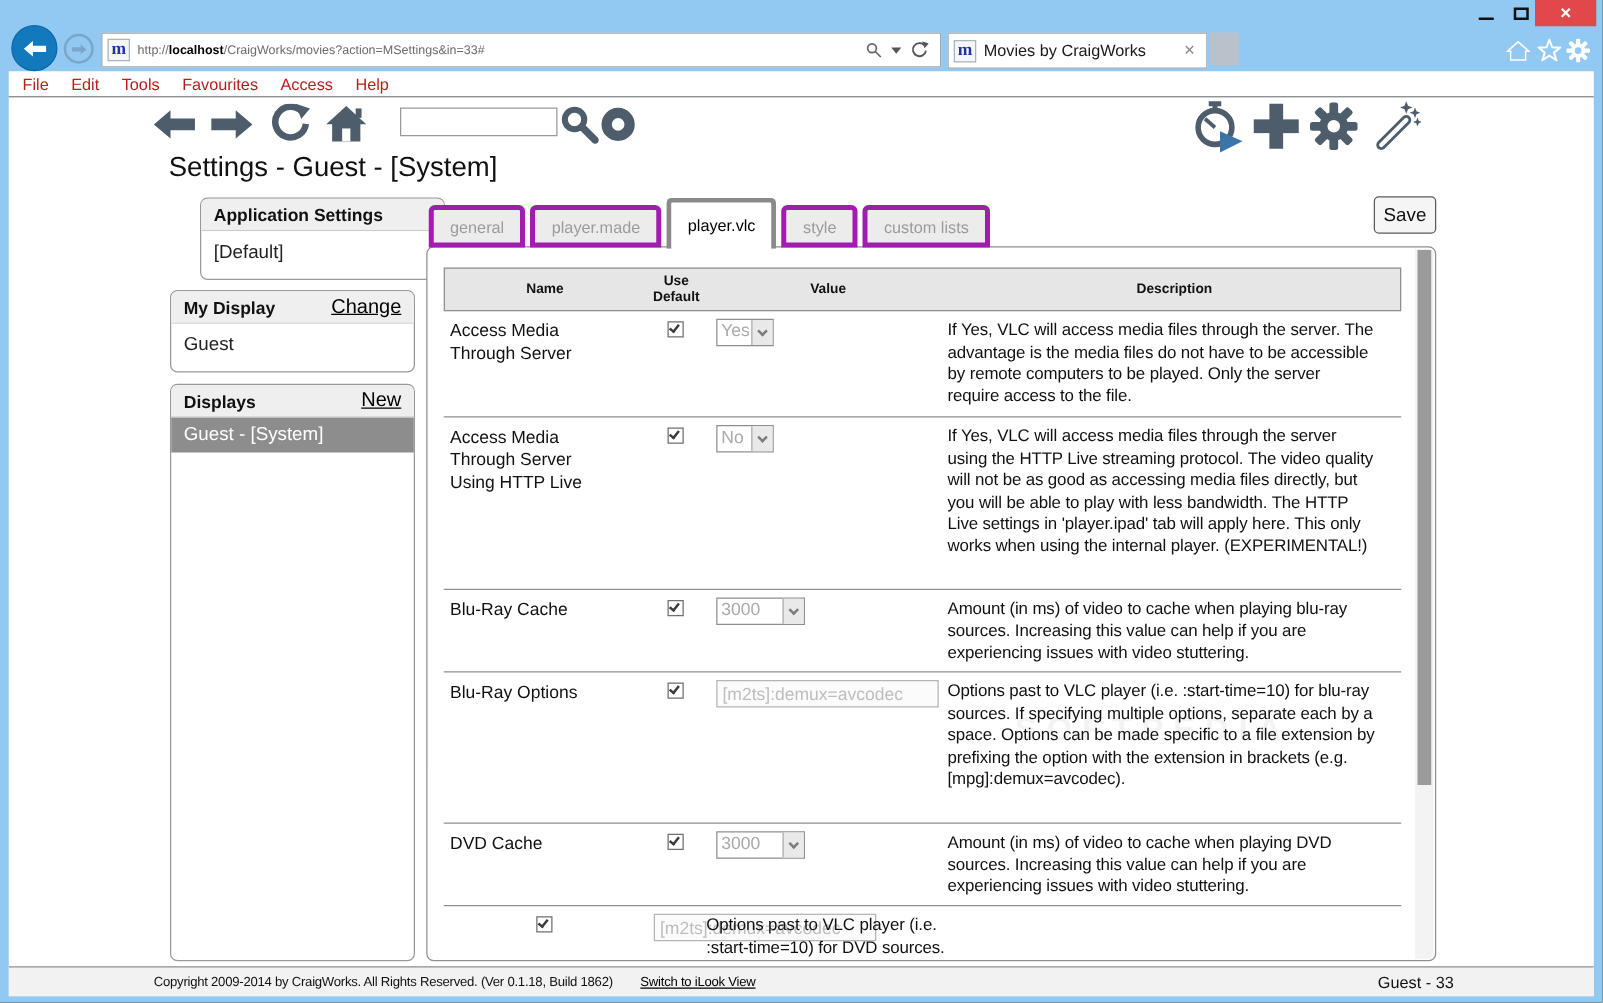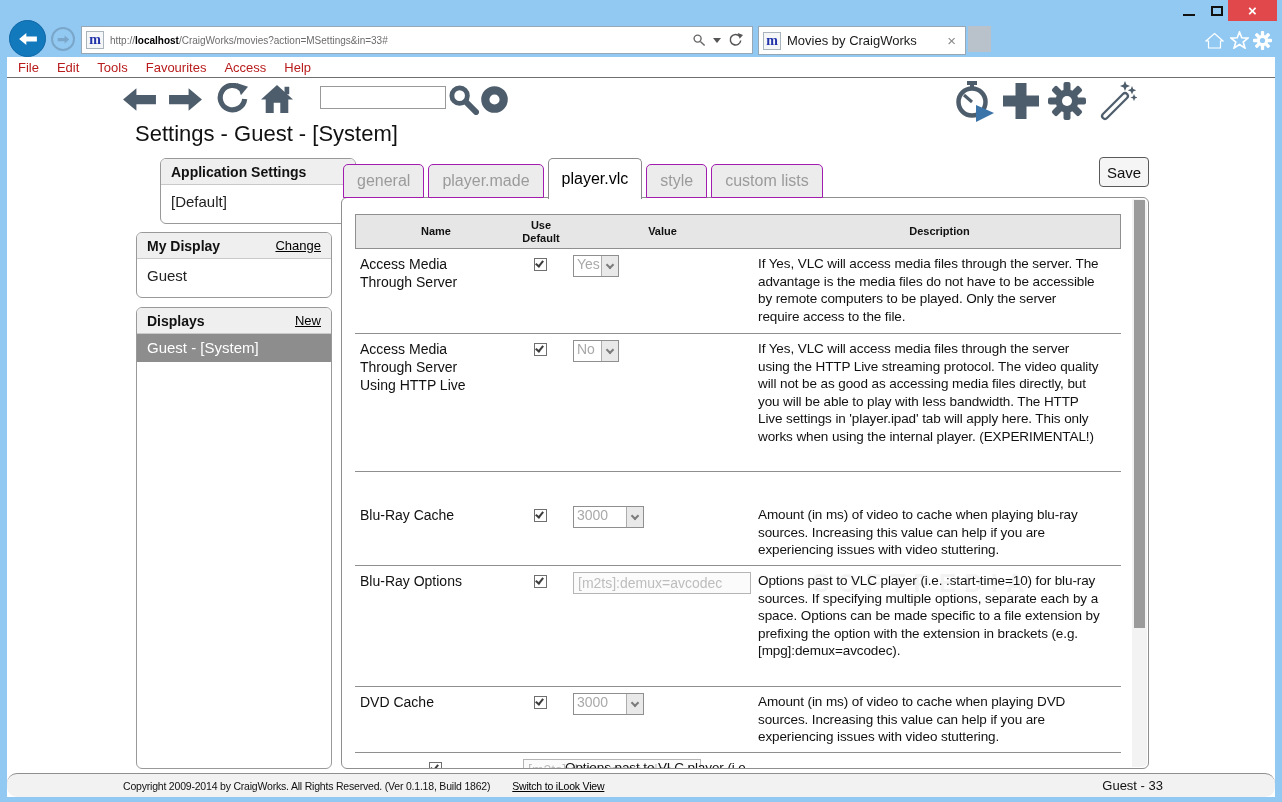--- a/index.html
+++ b/index.html
@@ -41,57 +41,57 @@
   .t-back{left:114px;top:8px;} .t-fwd{left:160px;top:8px;} .t-refresh{left:207px;top:5px;} .t-home{left:252px;top:5px;}
   .t-mag{left:441px;top:6px;} .t-donut{left:473px;top:7px;}
   .t-timer{left:944px;top:2px;} .t-plus{left:994px;top:3px;} .t-gear{left:1040px;top:3px;} .t-wand{left:1088px;top:2px;}
   .tool-search{position:absolute;left:313px;top:8px;width:126px;height:23px;border:1px solid #999;font-size:13px;padding:0 4px;font-family:"Liberation Sans",sans-serif;}
   .page-title{position:absolute;left:128px;top:43px;font-size:22px;color:#111;}
 
   
   .sbox{position:absolute;left:129px;width:196px;border:1px solid #999;border-radius:6px;background:#fff;}
   .sbox1{top:80px;height:66px;margin-left:24px;} .sbox2{top:154px;height:66px;} .sbox3{top:229px;height:462px;}
   .sbox-h{height:26px;background:#efefef;border-bottom:1px solid #c9c9c9;border-radius:5px 5px 0 0;display:flex;align-items:center;justify-content:space-between;padding:0 10px;font-weight:bold;font-size:14px;color:#111;}
-  .sbox-link{font-weight:normal;font-size:13px;text-decoration:underline;color:#000;}
+  .sbox-link{font-weight:normal;font-size:16px;text-decoration:underline;color:#000;}
   .sbox-body{padding:8px 10px;font-size:15px;color:#222;}
   .display-item{height:28px;background:#8d8d8d;color:#fff;font-size:15px;line-height:28px;padding-left:10px;}
 
   
   .tabs{position:absolute;left:336px;top:79px;height:41px;display:flex;align-items:flex-end;gap:4px;z-index:3;}
-  .tabtn{height:34px;background:#ececec;border:1px solid #a21caf;border-radius:5px 5px 0 0;color:#9b9b9b;font-size:16px;padding:0 13px;display:flex;align-items:center;cursor:default;}
+  .tabtn{height:34px;background:#ececec;border:4px solid #a21caf;border-radius:5px 5px 0 0;color:#9b9b9b;font-size:13px;padding:0 13px;display:flex;align-items:center;cursor:default;}
   .tabtn.active{height:41px;background:#fff;border-color:#8a8a8a;border-bottom:none;color:#000;margin-bottom:-1px;z-index:4;}
   .save-btn{position:absolute;left:1092px;top:79px;width:50px;height:30px;background:#f5f5f5;border:1px solid #5a5a5a;border-radius:4px;font-size:15px;color:#111;font-family:"Liberation Sans",sans-serif;}
 
   
   .panel{position:absolute;left:334px;top:119px;width:808px;height:572px;border:1px solid #8f8f8f;border-radius:6px;background:#fff;overflow:hidden;}
   .thead{position:absolute;left:13px;top:16px;width:766px;height:35px;background:#e6e6e6;border:1px solid #8f8f8f;display:grid;grid-template-columns:160px 50px 193px 1fr;align-items:center;text-align:center;font-size:11px;font-weight:bold;color:#111;line-height:1.15;}
   .tbody{position:absolute;left:13px;top:51px;width:766px;}
   .trow{display:grid;grid-template-columns:160px 50px 193px 1fr;border-bottom:1px solid #8f8f8f;padding:6px 0 5px;}
   .trow:nth-child(1){min-height:85px;} .trow:nth-child(2){min-height:138px;}
-  .trow:nth-child(3){min-height:66px;margin-top:28px;} .trow:nth-child(4){min-height:121px;}
+  .trow:nth-child(3){min-height:66px;} .trow:nth-child(4){min-height:121px;}
   .trow:nth-child(5){min-height:66px;}
   .c-name{font-size:14px;line-height:18px;color:#111;padding-left:5px;max-width:120px;}
   .c-def{justify-self:center;padding-top:2px;}
   .c-val{padding-left:8px;}
   .c-desc{font-size:13.5px;line-height:17.5px;letter-spacing:-0.1px;color:#111;max-width:342px;}
   .checkbox{width:13px;height:13px;border:1px solid #6f6f6f;background:#fff;position:relative;display:inline-block;}
   .checkbox .check{display:none;}
   .checkbox.checked .check{display:block;position:absolute;left:2px;top:0;width:5px;height:8px;border-right:2px solid #3c3c3c;border-bottom:2px solid #3c3c3c;transform:rotate(38deg);}
   .sel{display:inline-flex;height:22px;border:1px solid #8f8f8f;background:#fff;align-items:flex-start;}
   .sel-text{font-size:14px;color:#a9a9a9;padding:0 3px;width:27px;overflow:hidden;white-space:nowrap;}
   .sel.wide .sel-text{width:52px;}
   .sel-btn{width:17px;align-self:stretch;background:#e9e9e9;border-left:1px solid #adadad;display:flex;align-items:center;justify-content:center;}
   .chev{width:6px;height:6px;border-right:2px solid #7c7c7c;border-bottom:2px solid #7c7c7c;transform:rotate(45deg);margin-top:-3px;}
   .txtbox{display:inline-block;width:178px;height:22px;border:1px solid #b5b5b5;background:#fbfbfb;color:#bdbdbd;font-size:14px;line-height:20px;padding:0 4px;white-space:nowrap;overflow:hidden;}
   .scroll-track{position:absolute;top:1px;right:1px;bottom:1px;width:15px;background:#f3f3f3;border-radius:0 5px 5px 0;}
   .scroll-thumb{position:absolute;top:1px;left:2px;width:11px;height:428px;background:#9b9b9b;}
   .wm{position:absolute;left:470px;top:370px;font-size:26px;font-weight:bold;letter-spacing:8px;color:rgba(80,80,80,0.07);pointer-events:none;}
 
   
-  .footer{position:absolute;left:0;right:0;top:695px;height:24px;background:#f2f2f2;border-top:1px solid #8f8f8f;display:flex;align-items:center;padding-left:116px;font-size:10.5px;letter-spacing:-0.2px;color:#111;border-radius:10px;}
+  .footer{position:absolute;left:0;right:0;top:695px;height:24px;background:#f2f2f2;border-top:1px solid #8f8f8f;display:flex;align-items:center;padding-left:116px;font-size:10.5px;letter-spacing:-0.2px;color:#111;}
   .footer-link{margin-left:22px;text-decoration:underline;color:#000;}
   .footer-user{position:absolute;right:112px;font-size:13px;letter-spacing:0;}
 </style>
 </head>
 <body>
 
 <div class="window">
 
   <div class="titlebar">
     <div class="win-btn win-min">

